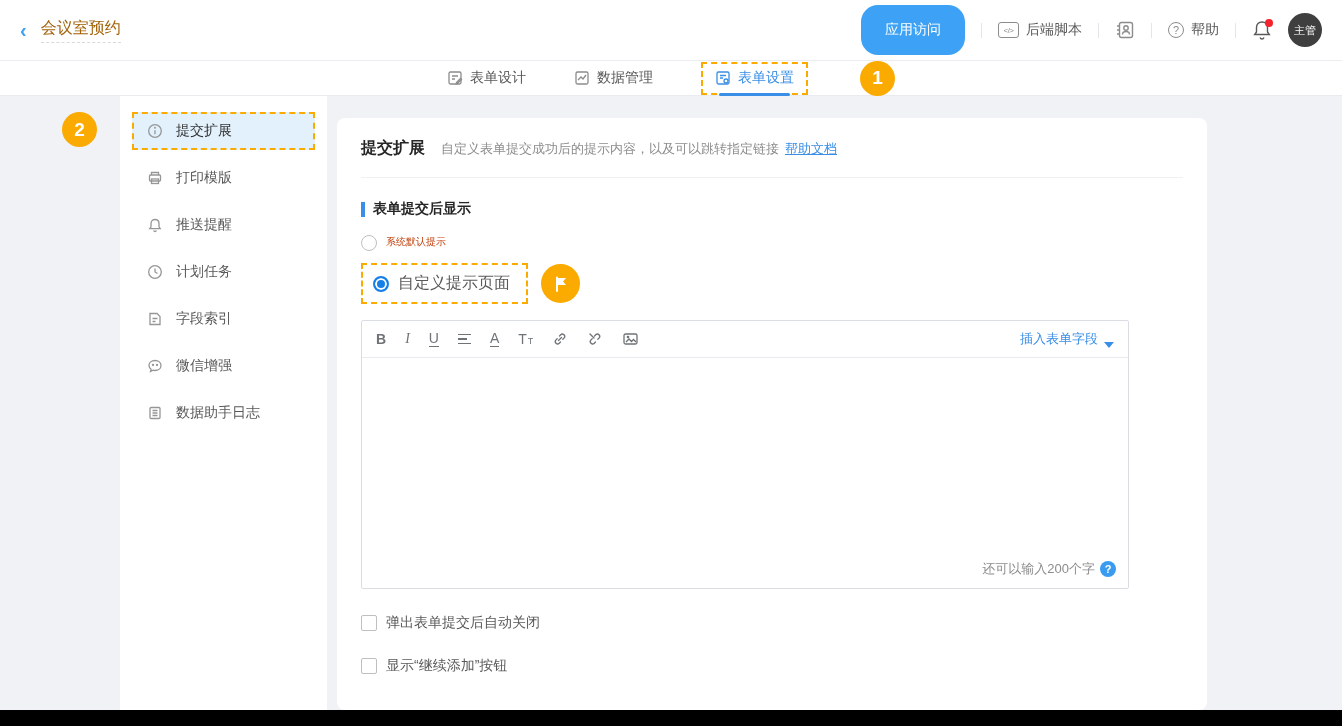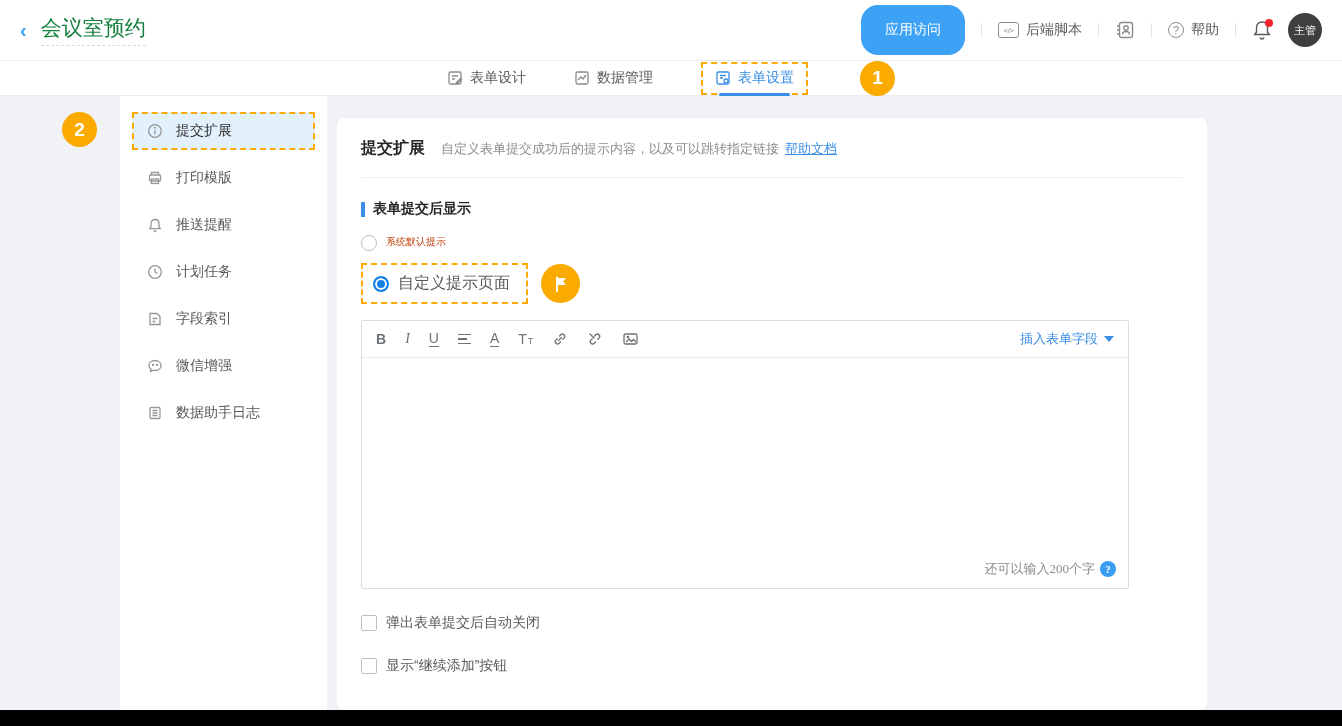--- a/index.html
+++ b/index.html
@@ -11,21 +11,21 @@
     color:#595959;
   }
 
   
   .header {
     position:absolute; top:0; left:0; right:0; height:61px;
     background:#fff; border-bottom:1px solid #ebedf0;
     display:flex; align-items:center; padding:0 20px;
   }
   .back-btn { color:#3da2f0; font-size:20px; font-weight:bold; cursor:pointer; line-height:1; margin-right:14px; }
-  .app-title { font-size:21px; color:#15803d; padding-bottom:3px; border-bottom:1px dashed #d9d9d9; }
+  .app-title { font-size:16px; color:#a16207; padding-bottom:3px; border-bottom:1px dashed #d9d9d9; }
   .header-right { margin-left:auto; display:flex; align-items:center; gap:16px; }
   .pill-btn {
     background:#3da2f5; color:#fff; font-size:14px;
     border:none; border-radius:17px; height:50px; padding:0 24px; cursor:pointer;
   }
   .hdivider { width:1px; height:15px; background:#e3e5e8; }
   .hd-item { display:flex; align-items:center; gap:7px; font-size:14px; color:#595959; cursor:pointer; }
   .code-box {
     width:21px; height:16px; border:1px solid #8c8c8c; border-radius:3px;
     font-size:8px; color:#8c8c8c; display:flex; align-items:center; justify-content:center;
@@ -118,24 +118,24 @@
     padding:0 14px; gap:19px;
   }
   .ed-ic { color:#6f7377; font-size:14px; cursor:pointer; line-height:1; user-select:none; display:inline-flex; align-items:flex-end; }
   .ed-ic.b { font-weight:bold; }
   .ed-ic.i { font-style:italic; font-family:"Liberation Serif",serif; }
   .ed-ic.u span, .ed-ic.a span { border-bottom:1.5px solid #6f7377; padding-bottom:1px; }
   .ed-ic.t small { font-size:9px; margin-left:1px; }
   .align-ic { display:inline-flex; flex-direction:column; gap:3px; cursor:pointer; }
   .align-ic i { display:block; height:1.6px; background:#6f7377; }
   .align-ic i:nth-child(1){ width:13px; } .align-ic i:nth-child(2){ width:9px; } .align-ic i:nth-child(3){ width:13px; }
-  .insert-field { margin-left:auto; display:flex; align-items:center; gap:6px; color:#3a8ee6; font-size:13px; cursor:pointer; }
+  .insert-field { margin-left:auto; display:flex; align-items:flex-end; gap:6px; color:#3a8ee6; font-size:13px; cursor:pointer; }
   .caret-down { width:0; height:0; border-left:5px solid transparent; border-right:5px solid transparent; border-top:6px solid #3a8ee6; }
   .ed-body { height:202px; cursor:text; }
-  .ed-count { display:flex; justify-content:flex-end; align-items:center; gap:5px; padding:0 12px 10px 0; font-size:13px; color:#8c8c8c;font-family:Liberation Serif, serif; }
+  .ed-count { display:flex; justify-content:flex-end; align-items:center; gap:5px; padding:0 12px 10px 0; font-size:13px; color:#8c8c8c; }
   .q-blue {
     width:16px; height:16px; border-radius:50%; background:#3a9cf0; color:#fff;
     font-size:11px; font-weight:bold; display:flex; align-items:center; justify-content:center; cursor:pointer;
   }
 
   .check-row { margin-top:25px; display:flex; align-items:center; gap:9px; font-size:14px; color:#595959; cursor:pointer; }
   .checkbox { width:16px; height:16px; border:1px solid #bfbfbf; border-radius:2px; background:#fff; flex:0 0 auto; }
 
   
   .bottombar { position:absolute; left:0; right:0; bottom:0; height:16px; background:#000; }

